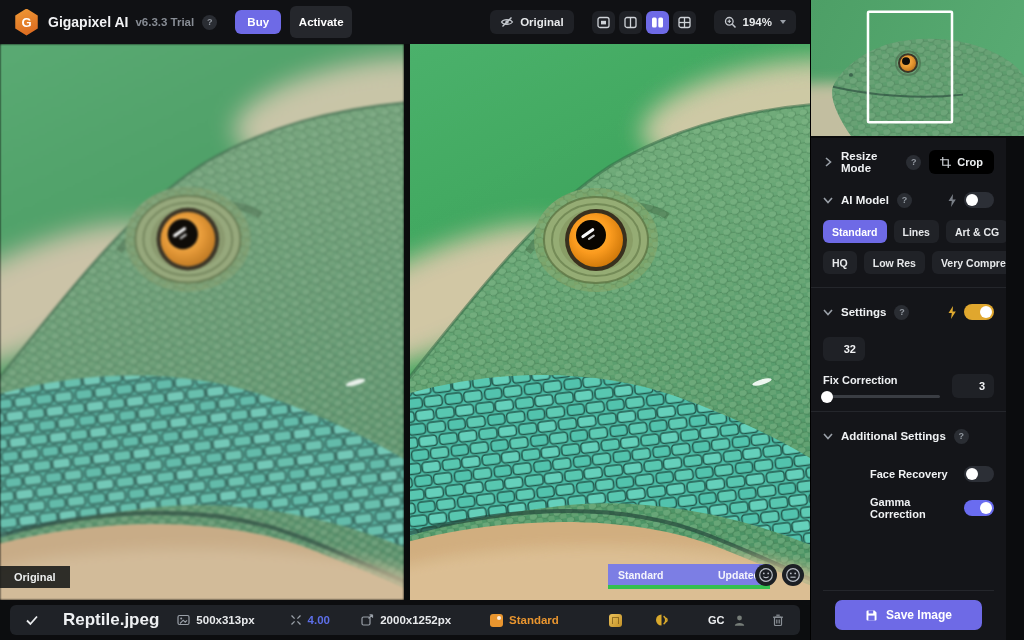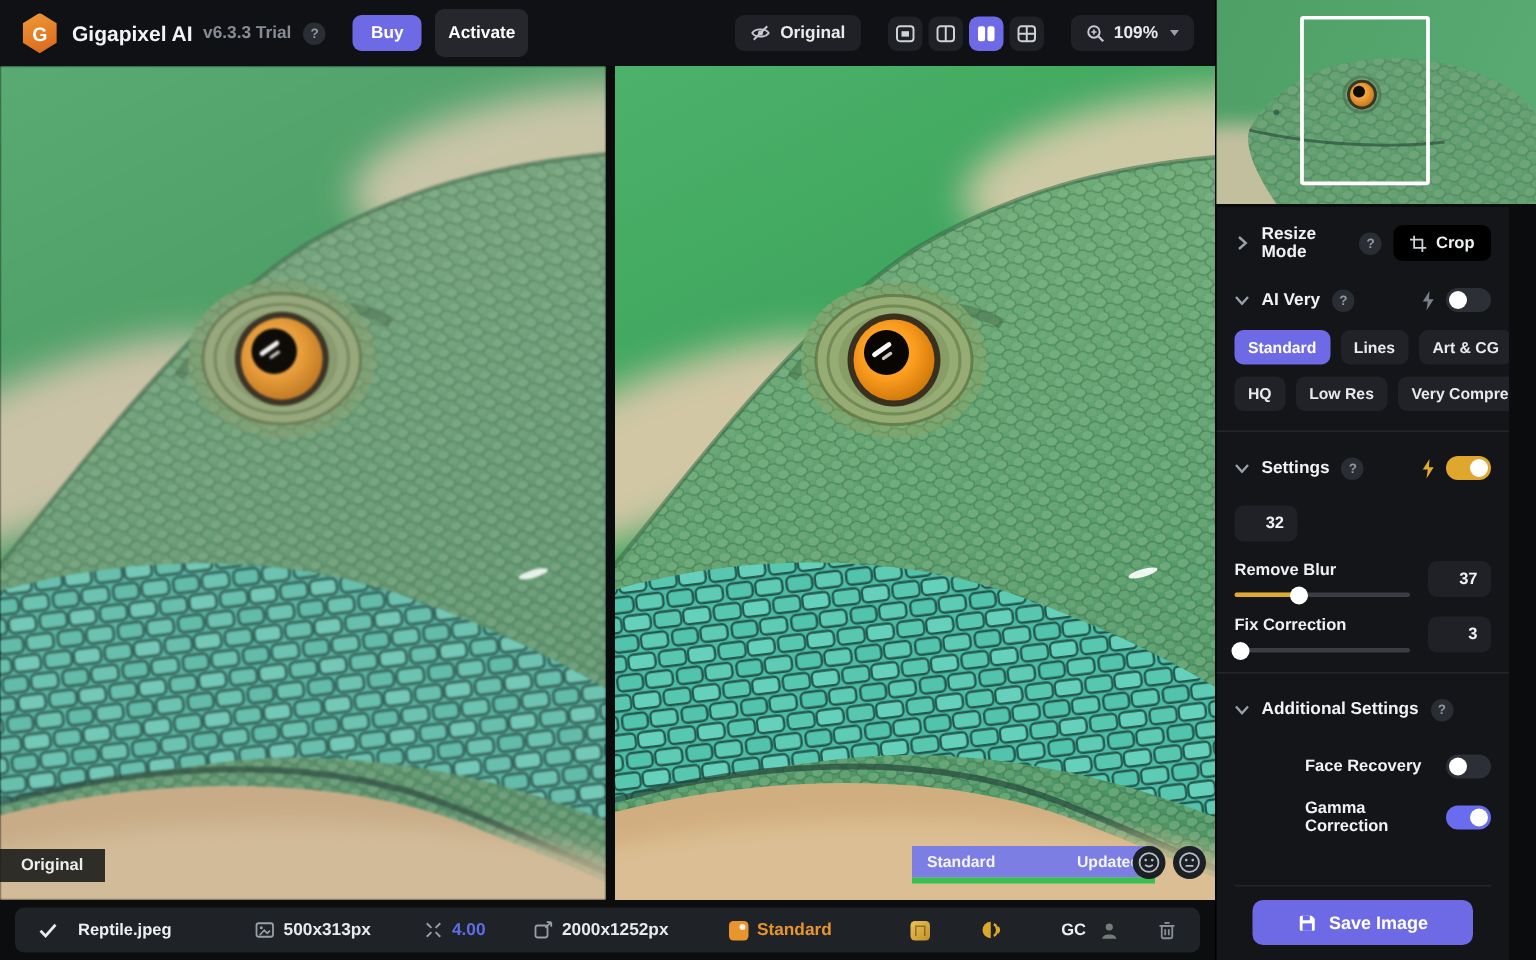--- a/index.html
+++ b/index.html
@@ -49,21 +49,21 @@
   .result-badge .progress{height:4px;background:#35c04f;}
   .feedback{position:absolute;right:6px;bottom:14px;display:flex;gap:5px;z-index:3;}
   .face-btn{width:22px;height:22px;border-radius:50%;background:#1c1f24;display:flex;
     align-items:center;justify-content:center;cursor:pointer;}
 
   
   .statusbar{position:absolute;left:0;top:600px;width:810px;height:40px;background:#0c0d0f;
     display:flex;align-items:center;}
   .status-inner{margin:0 10px;width:790px;height:30px;background:#1f2227;border-radius:6px;
     display:flex;align-items:center;padding:0 16px;gap:9px;}
-  .fname{color:#eef0f2;font-size:11px;font-weight:700;margin-left:5px;}
+  .fname{color:#eef0f2;font-size:17px;font-weight:700;margin-left:16px;}
   .metric{display:flex;align-items:center;gap:6px;color:#e8eaec;font-size:11.5px;font-weight:700;}
   .metric.blue span{color:#5d6fe8;}
   .metric.orange span{color:#e8952f;}
   .sp{flex:1;}
   .gc-label{color:#eef0f2;font-size:11px;font-weight:800;}
   .chip{width:13px;height:13px;border-radius:3px;flex:none;}
   .chip-model{background:#e8952f;position:relative;}
   .chip-model::after{content:"";position:absolute;right:2px;top:2px;width:4px;height:4px;
     border-radius:50%;background:rgba(255,255,255,0.85);}
   .chip-noise{background:linear-gradient(135deg,#ecc25a,#c29127);position:relative;}
@@ -238,21 +238,21 @@
 
       <div class="pill">
         <span class="icon">
           <svg width="13" height="13" viewBox="0 0 13 13">
               <circle cx="5.3" cy="5.3" r="3.8" fill="none" stroke="#c6cad0" stroke-width="1.3"></circle>
               <line x1="8.3" y1="8.3" x2="11.5" y2="11.5" stroke="#c6cad0" stroke-width="1.5"></line>
               <line x1="3.6" y1="5.3" x2="7" y2="5.3" stroke="#c6cad0" stroke-width="1.1"></line>
               <line x1="5.3" y1="3.6" x2="5.3" y2="7" stroke="#c6cad0" stroke-width="1.1"></line>
             </svg>
         </span>
-        <span>109%</span>
+        <span>194%</span>
         <span class="caret"></span>
       </div>
     </div>
   </div>
 
   <div class="main">
     <div class="panel left">
       <svg class="scene" viewBox="0 0 400 556" preserveAspectRatio="xMidYMid slice">
           <use href="#lizardScene"></use>
         </svg>
@@ -414,21 +414,21 @@
           </div>
         </div>
       </div>
 
       <div class="sec-row" style="margin-top:14px">
         <span class="chev">
           <svg width="10" height="8" viewBox="0 0 10 8">
               <polyline points="1,2 5,6.5 9,2" fill="none" stroke="#9aa0a8" stroke-width="1.6"></polyline>
             </svg>
         </span>
-        <span class="sec-label">AI Very</span>
+        <span class="sec-label">AI Model</span>
         <span class="help-badge">?</span>
         <div class="right-slot">
           <span class="icon">
             <svg width="10" height="13" viewBox="0 0 10 13">
                 <polygon points="6,0 1.5,7 4.8,7 4,13 8.8,5.5 5.6,5.5" fill="#7a7f87"></polygon>
               </svg>
           </span>
           <div class="toggle off">
               <span class="knob"></span>
             </div>
@@ -464,30 +464,20 @@
           <div class="toggle gold on">
               <span class="knob"></span>
             </div>
         </div>
       </div>
 
       <div class="slider-block">
         <div class="value-box">32</div>
       </div>
 
-      <div class="slider-block">
-        <div class="slider-left">
-          <div class="slider-label">Remove Blur</div>
-          <div class="track" style="--pct: 37;">
-            <span class="fill"></span>
-              <span class="knob"></span>
-          </div>
-        </div>
-        <div class="value-box">37</div>
-      </div>
 
       <div class="slider-block">
         <div class="slider-left">
           <div class="slider-label">Fix Correction</div>
           <div class="track" style="--pct: 3;">
             <span class="fill"></span>
               <span class="knob"></span>
           </div>
         </div>
         <div class="value-box">3</div>

